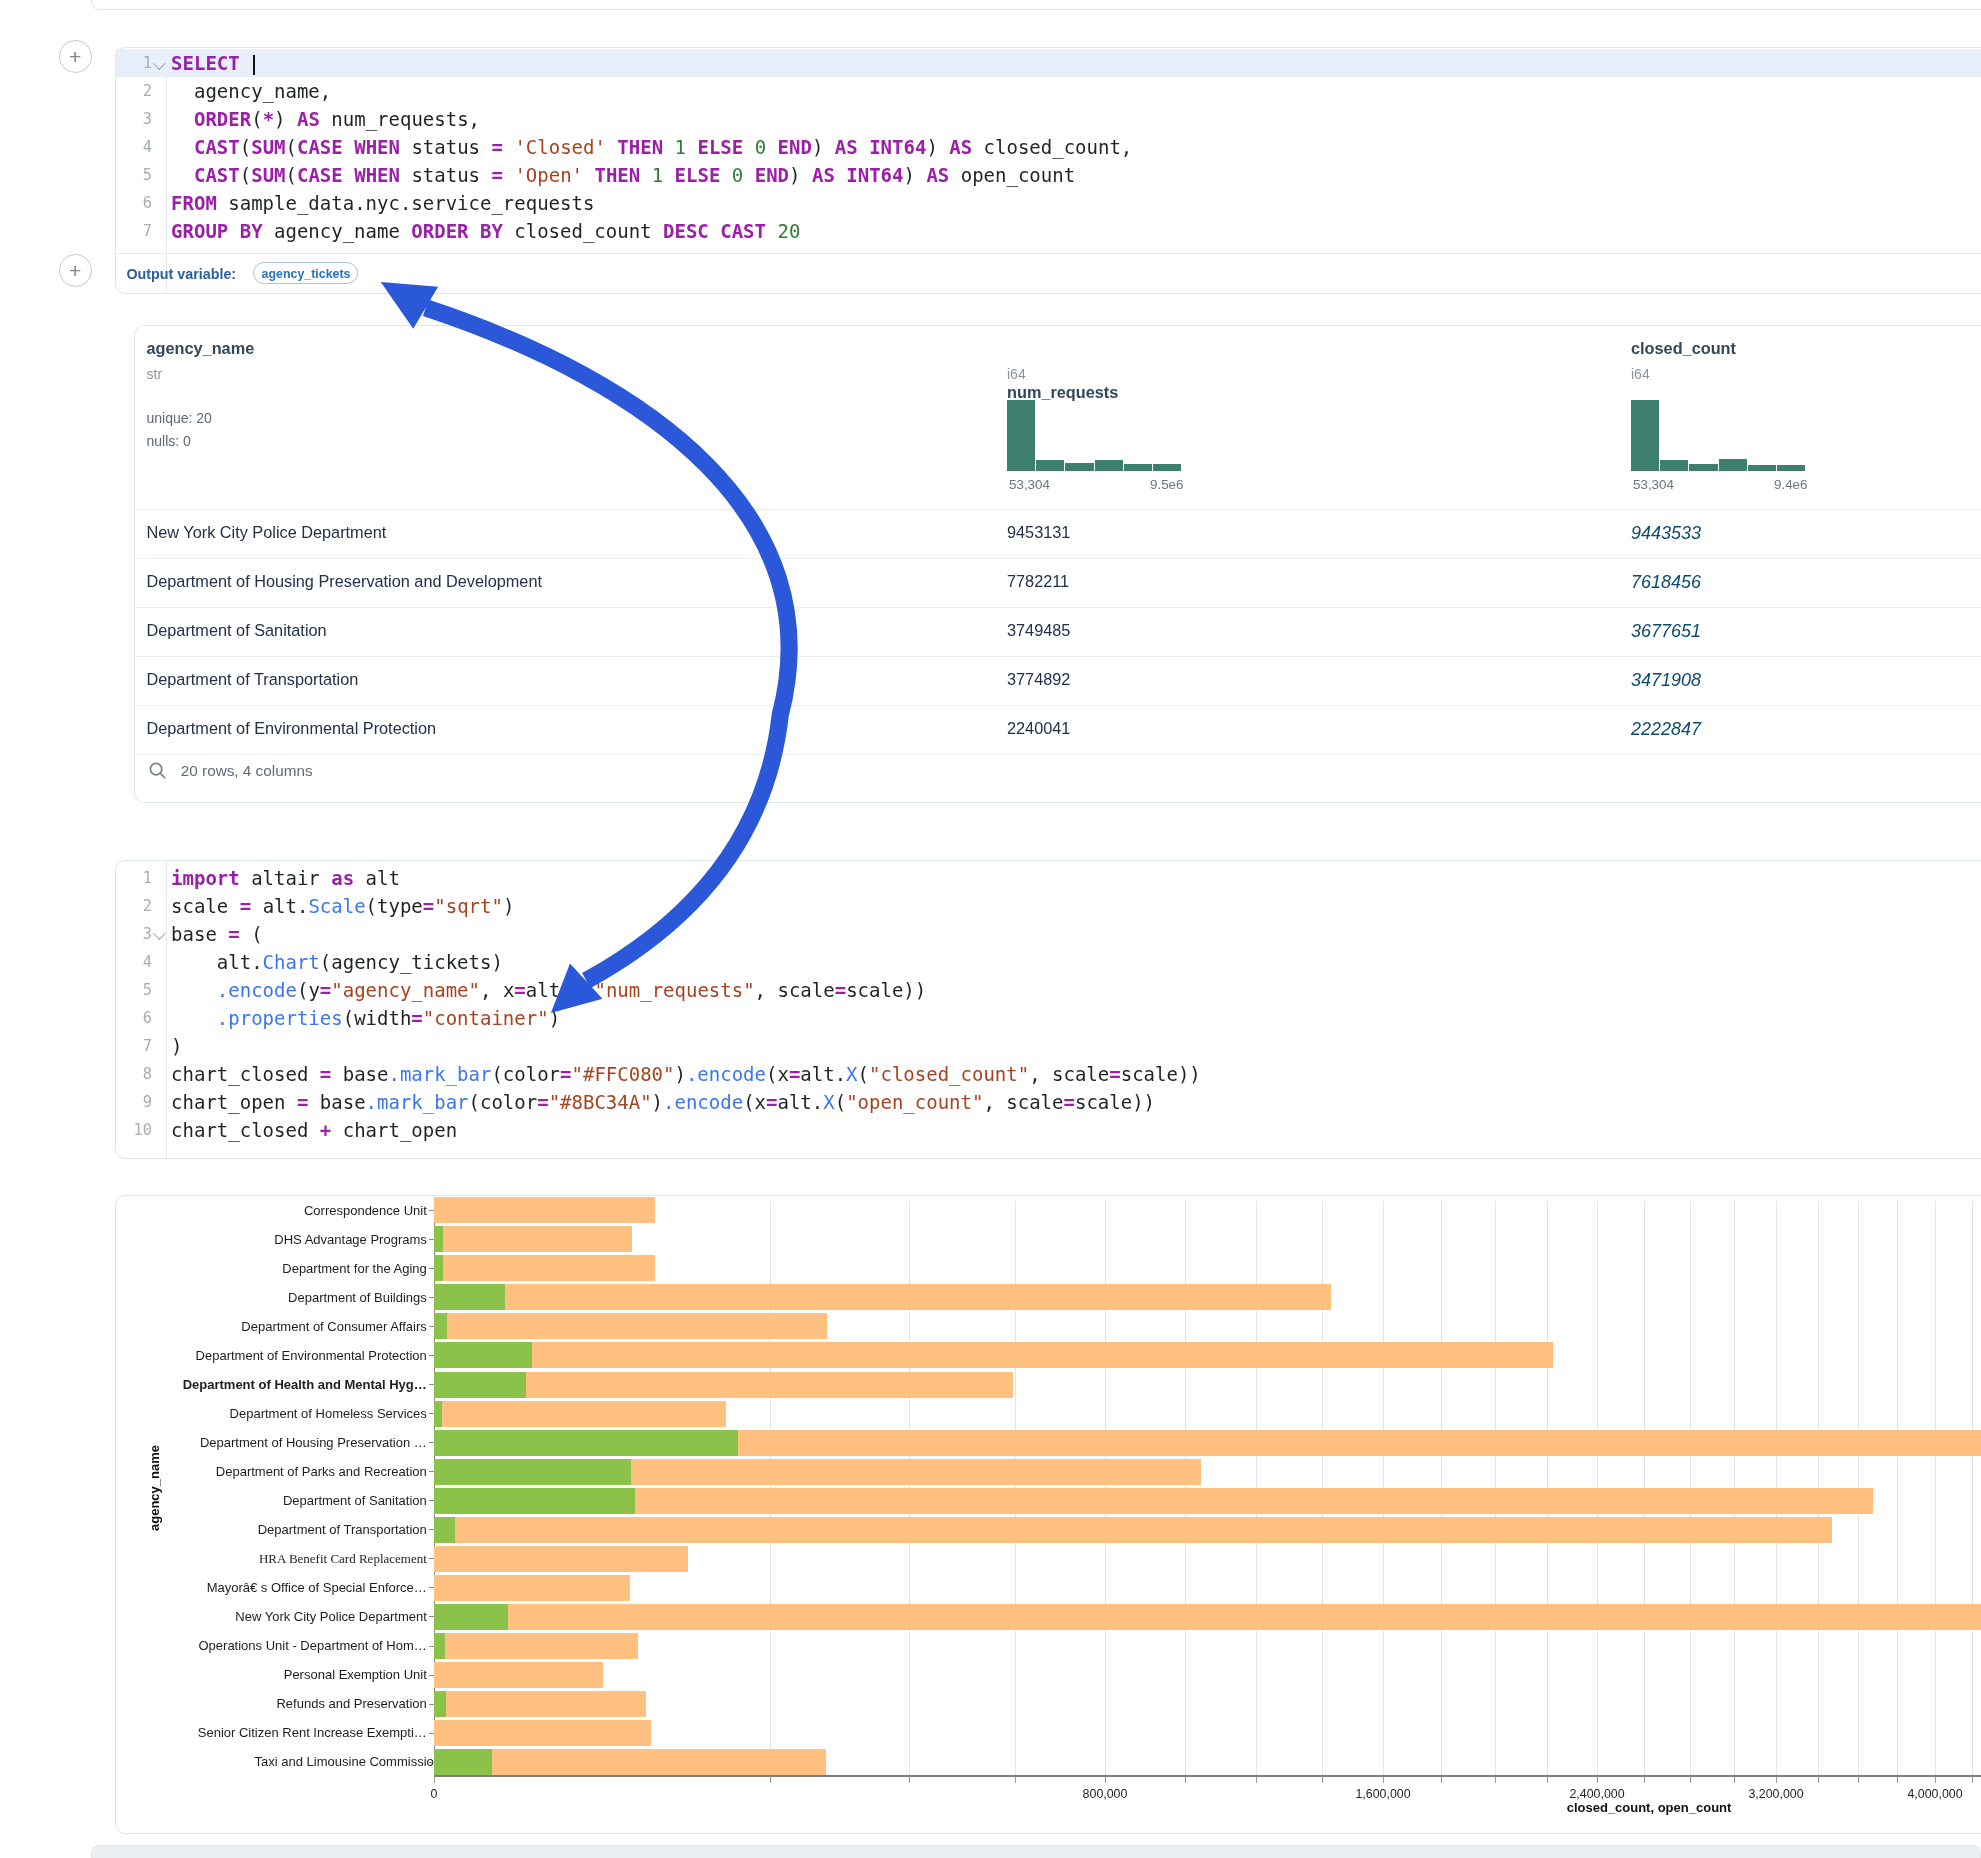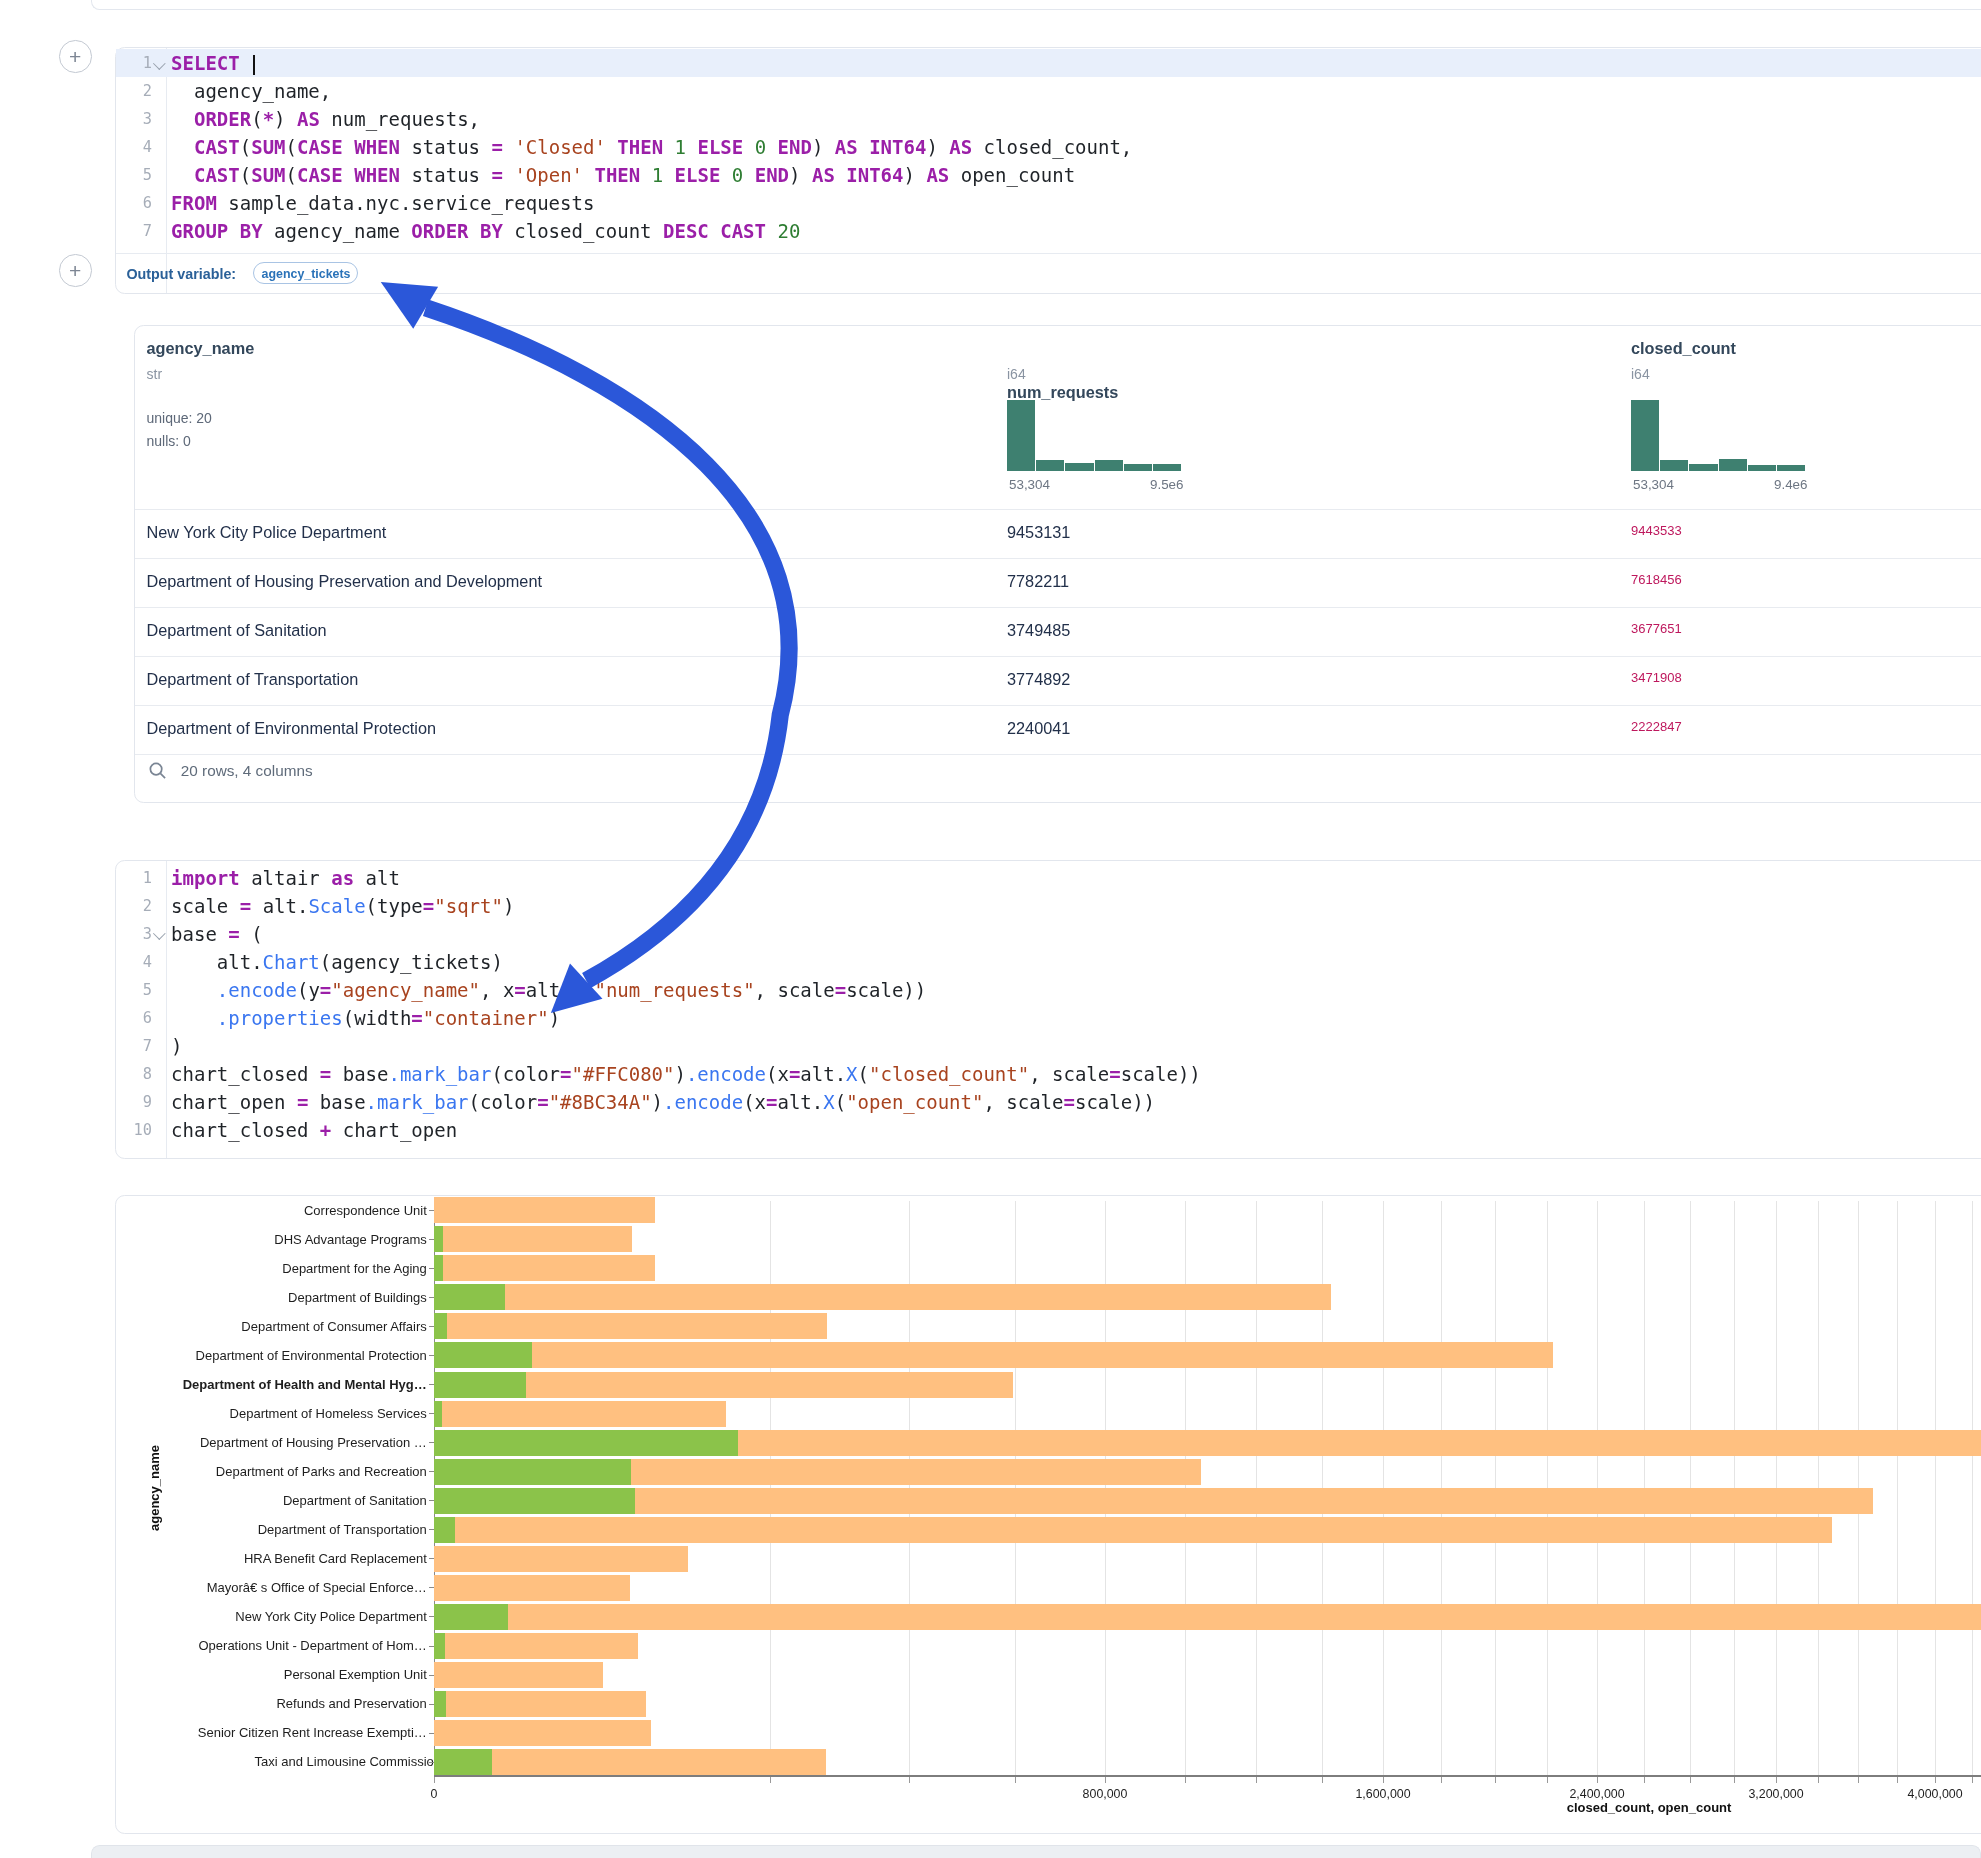--- a/index.html
+++ b/index.html
@@ -35,21 +35,21 @@
   
   .colname{position:absolute;font-size:16.3px;font-weight:bold;color:#33475b;}
   .coltype{position:absolute;font-size:14px;color:#8a94a2;}
   .colmeta{position:absolute;font-size:14px;color:#5d6878;}
   .hist{position:absolute;width:174px;height:71px;display:flex;align-items:flex-end;gap:1px;}
   .hist div{flex:1;background:#3e8070;}
   .histlab{position:absolute;font-size:13.4px;color:#6d7683;}
   .trow{position:relative;height:48px;border-bottom:1px solid #e8ebf0;}
   .trow .c0{position:absolute;left:11.5px;top:13.4px;font-size:16.3px;color:#22304a;}
   .trow .c1{position:absolute;left:872px;top:13.4px;font-size:16.3px;color:#22304a;}
-  .trow .c2{position:absolute;left:1496px;top:13.4px;font-size:13px;color:#be185d;}
+  .trow .c2{position:absolute;left:1496px;top:13.4px;font-size:18px;color:#0c4a6e;font-style:italic;}
   .tfoot{position:absolute;left:13.4px;top:435px;display:flex;align-items:center;gap:13.4px;color:#5f6b7a;font-size:15.3px;}
   
   .ylab{position:absolute;width:306px;text-align:right;font-size:13px;color:#1e1e1e;
     white-space:nowrap;overflow:hidden;}
   .ytick{position:absolute;width:5.7px;height:1px;background:#8a8a8a;}
   .grid{position:absolute;width:1px;background:#e4e4e4;}
   .bar{position:absolute;height:26px;}
   .xaxis{position:absolute;height:1.9px;background:#7d7d7d;}
   .xtick{position:absolute;width:1px;height:5.7px;background:#9a9a9a;}
   .xticklab{position:absolute;font-size:12.4px;color:#1f1f1f;transform:translateX(-50%);}
@@ -242,21 +242,21 @@
     <div class="bar" style="left: 318px; top: 263px; width: 767px; background: rgb(255, 192, 128);"></div>
     <div class="bar" style="left: 318px; top: 263px; width: 197px; background: rgb(139, 195, 74);"></div>
     <div class="ylab" style="left: 4.8px; top: 297px;">Department of Sanitation</div>
     <div class="ytick" style="left: 313px; top: 304px;"></div>
     <div class="bar" style="left: 318px; top: 292px; width: 1439px; background: rgb(255, 192, 128);"></div>
     <div class="bar" style="left: 318px; top: 292px; width: 201px; background: rgb(139, 195, 74);"></div>
     <div class="ylab" style="left: 4.8px; top: 326px;">Department of Transportation</div>
     <div class="ytick" style="left: 313px; top: 333px;"></div>
     <div class="bar" style="left: 318px; top: 321px; width: 1398px; background: rgb(255, 192, 128);"></div>
     <div class="bar" style="left: 318px; top: 321px; width: 21px; background: rgb(139, 195, 74);"></div>
-    <div class="ylab" style="left: 4.8px; top: 355px;">HRA Benefit Card Replacement</div>
+    <div class="ylab" style="left: 4.8px; top: 355px; font-family: Liberation Serif, serif;">HRA Benefit Card Replacement</div>
     <div class="ytick" style="left: 313px; top: 362px;"></div>
     <div class="bar" style="left: 318px; top: 350px; width: 254px; background: rgb(255, 192, 128);"></div>
     <div class="ylab" style="left: 4.8px; top: 384px;">Mayorâ€ s Office of Special Enforce…</div>
     <div class="ytick" style="left: 313px; top: 391px;"></div>
     <div class="bar" style="left: 318px; top: 379px; width: 196px; background: rgb(255, 192, 128);"></div>
     <div class="ylab" style="left: 4.8px; top: 413px;">New York City Police Department</div>
     <div class="ytick" style="left: 313px; top: 420px;"></div>
     <div class="bar" style="left: 318px; top: 408px; width: 2306px; background: rgb(255, 192, 128);"></div>
     <div class="bar" style="left: 318px; top: 408px; width: 74px; background: rgb(139, 195, 74);"></div>
     <div class="ylab" style="left: 4.8px; top: 442px;">Operations Unit - Department of Hom…</div>

